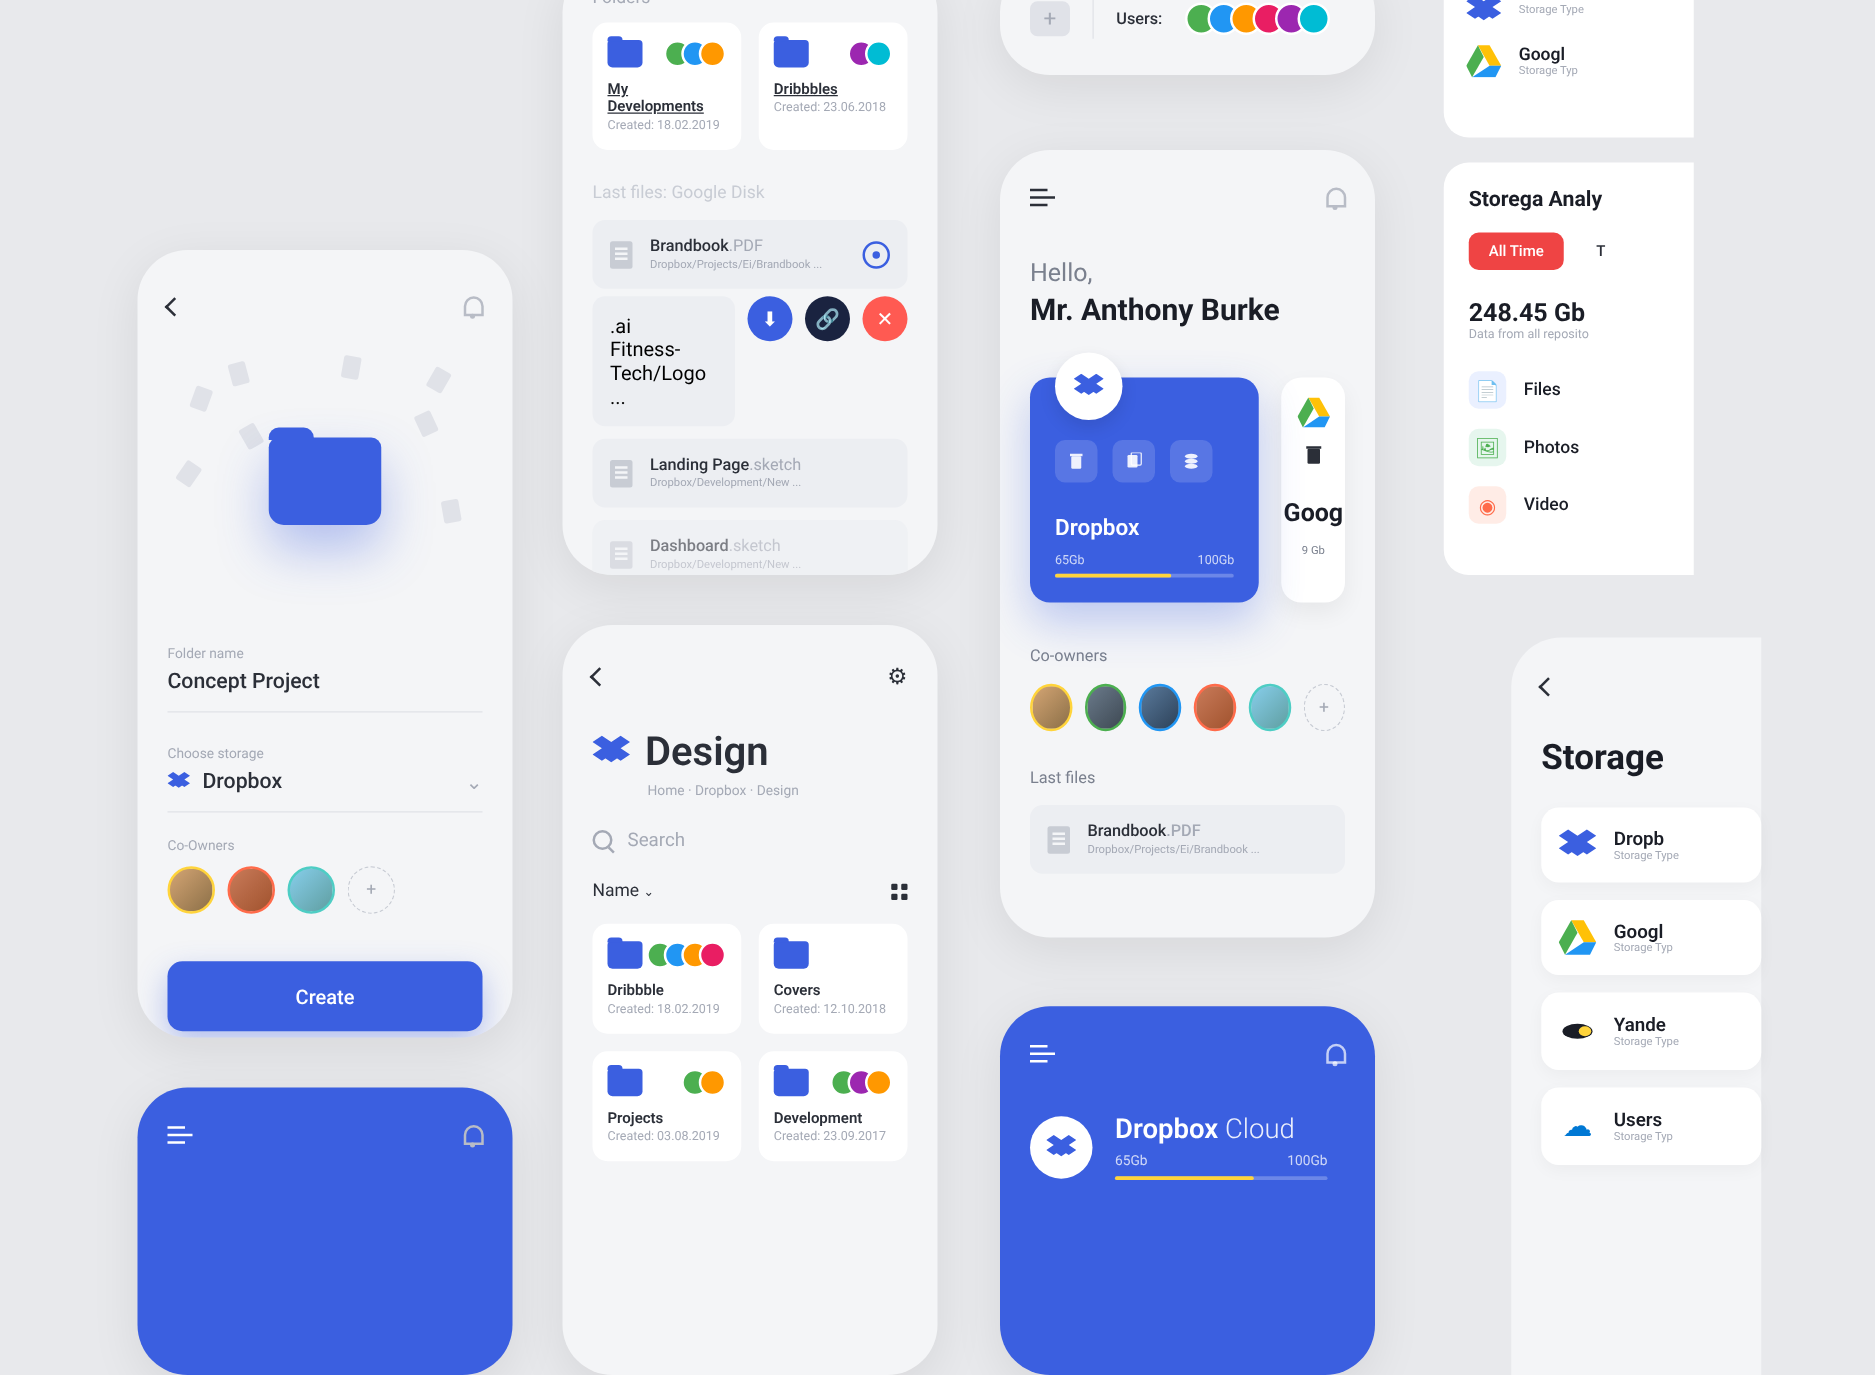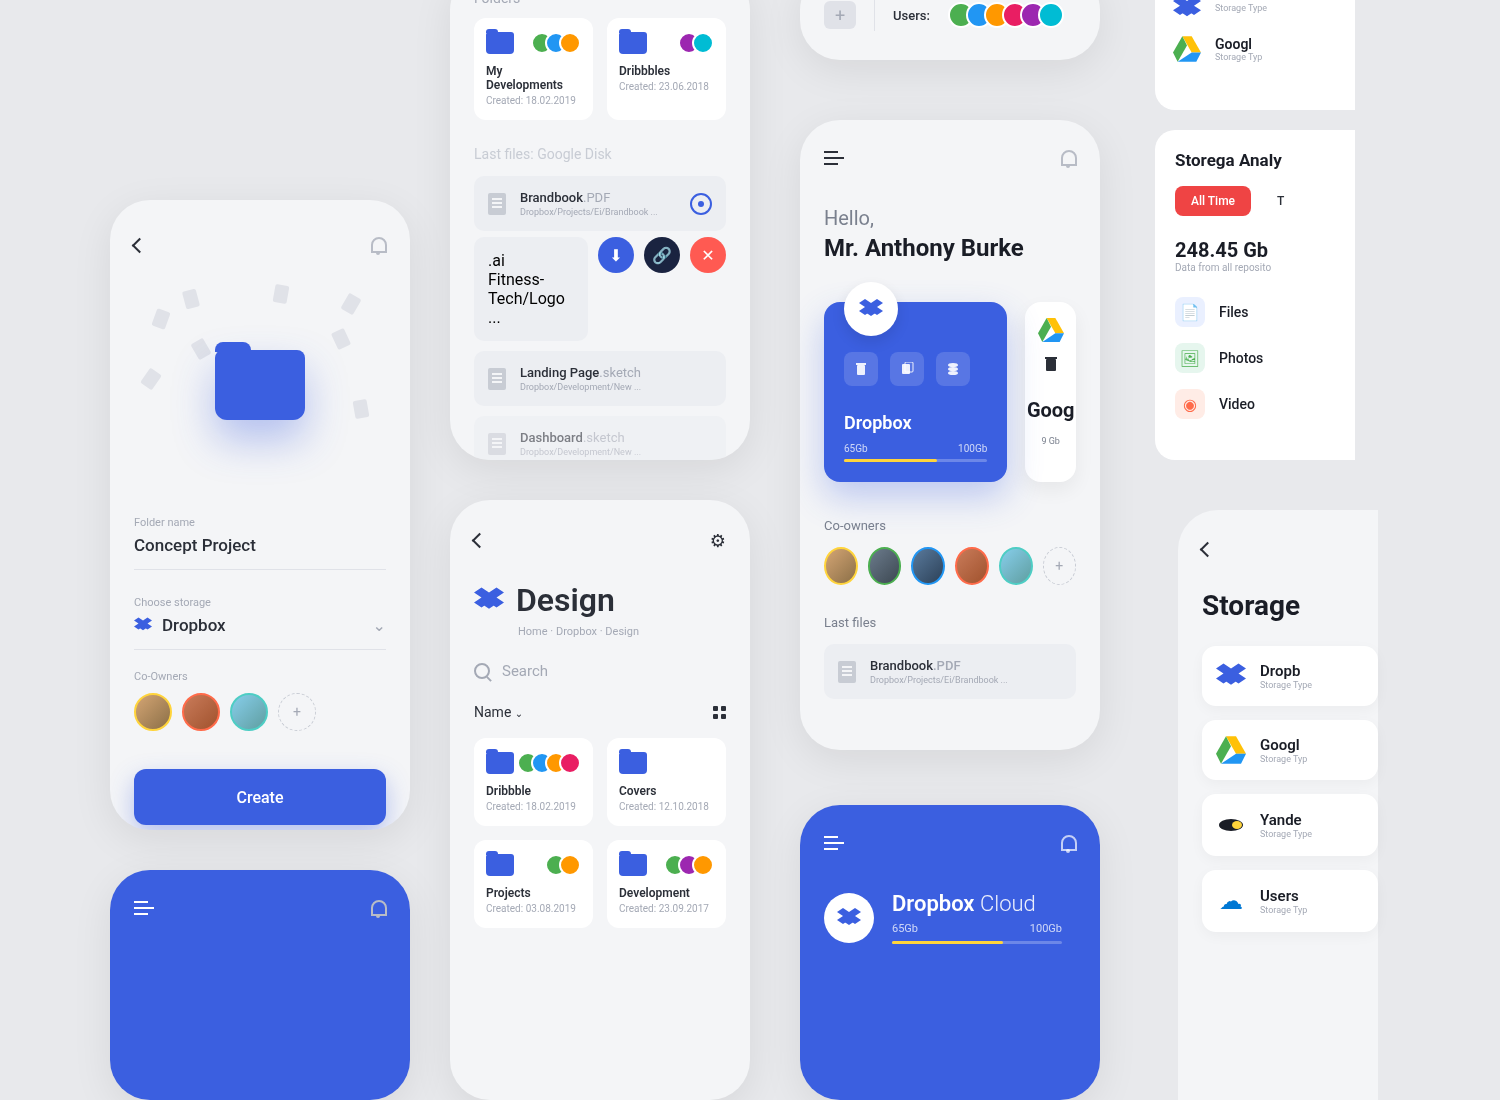--- a/index.html
+++ b/index.html
@@ -41,21 +41,21 @@
 
 #p1b { left:110px; top:870px; width:300px; height:230px; background:#3b5fe0; padding:30px 24px; }
 #p1b .burger, #p1b .burger::before, #p1b .burger::after { background:#fff; }
 
 
 #p2 { left:450px; top:-30px; width:300px; height:490px; padding:0 24px; }
 #p2 .sect { font-size:14px; color:#a4a9b5; margin:20px 0 12px; }
 #p2 .frow { display:flex; gap:14px; }
 #p2 .fcard { background:#fff; border-radius:12px; padding:14px 12px; flex:1; }
 #p2 .fcard .r1 { display:flex; justify-content:space-between; align-items:flex-start; }
-#p2 .fname { font-size:12px; font-weight:600; color:#2b2f38; margin-top:10px; }
+#p2 .fname { font-size:12px; font-weight:600; color:#2b2f38; margin-top:10px;text-decoration:underline; }
 #p2 .lf { font-size:14px; color:#a4a9b5; margin:26px 0 14px; }
 #p2 .lf span { color:#c8ccd4; }
 #p2 .file-row { background:#eceef2; border-radius:10px; padding:14px; display:flex; align-items:center; gap:14px; margin-bottom:10px; position:relative; }
 #p2 .file-row .fn { font-size:13px; color:#2b2f38; font-weight:500; }
 #p2 .file-row .fn .ext { color:#a4a9b5; font-weight:400; }
 #p2 .file-row .fp { font-size:9px; color:#a4a9b5; margin-top:2px; }
 #p2 .target { width:22px; height:22px; border:2px solid #3b5fe0; border-radius:50%; position:absolute; right:14px; display:flex; align-items:center; justify-content:center; }
 #p2 .target::after { content:''; width:6px; height:6px; background:#3b5fe0; border-radius:50%; }
 #p2 .swipe { display:flex; gap:10px; justify-content:flex-end; margin:-4px 0 10px; position:relative; }
 #p2 .swipe-row { background:#eceef2; border-radius:10px; padding:14px; flex:1; overflow:hidden; }
@@ -128,21 +128,21 @@
 #r2 .tabs { display:flex; gap:10px; margin-top:16px; }
 #r2 .tab { padding:8px 16px; border-radius:8px; font-size:12px; font-weight:500; }
 #r2 .tab.active { background:#ef4444; color:#fff; }
 #r2 .big { font-size:20px; font-weight:700; color:#1a1d26; margin-top:22px; }
 #r2 .hint { font-size:10px; color:#a4a9b5; margin-top:0; }
 #r2 .list { margin-top:16px; }
 #r2 .li { display:flex; align-items:center; gap:14px; padding:8px 0; }
 #r2 .li .sq { width:30px; height:30px; border-radius:8px; display:flex; align-items:center; justify-content:center; }
 #r2 .li .lab { font-size:14px; color:#1a1d26; font-weight:500; }
 
-#r3 { left:1178px; top:510px; width:200px; height:590px; background:#f4f5f7; padding:30px 0 20px 24px; border-radius:40px 0 0 0; }
+#r3 { left:1209px; top:510px; width:200px; height:590px; background:#f4f5f7; padding:30px 0 20px 24px; border-radius:40px 0 0 0; }
 #r3 h2 { font-size:28px; font-weight:700; color:#1a1d26; margin-top:30px; }
 #r3 .list { margin-top:24px; display:flex; flex-direction:column; gap:14px; }
 #r3 .row { background:#fff; border-radius:14px; padding:16px 14px; display:flex; align-items:center; gap:14px; box-shadow:0 4px 14px rgba(0,0,0,0.04); }
 #r3 .row .tx .n { font-size:15px; font-weight:600; color:#1a1d26; }
 #r3 .row .tx .s { font-size:9px; color:#a4a9b5; }
 
 svg.db { fill:#3b5fe0; }
 </style>
 </head>
 <body>

